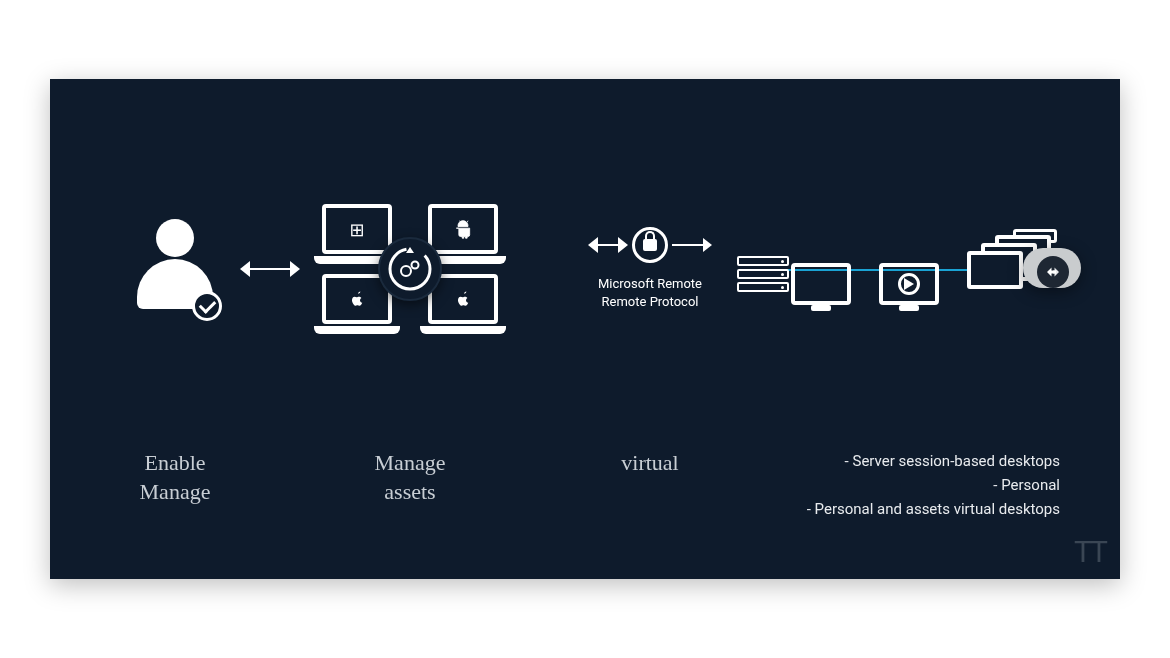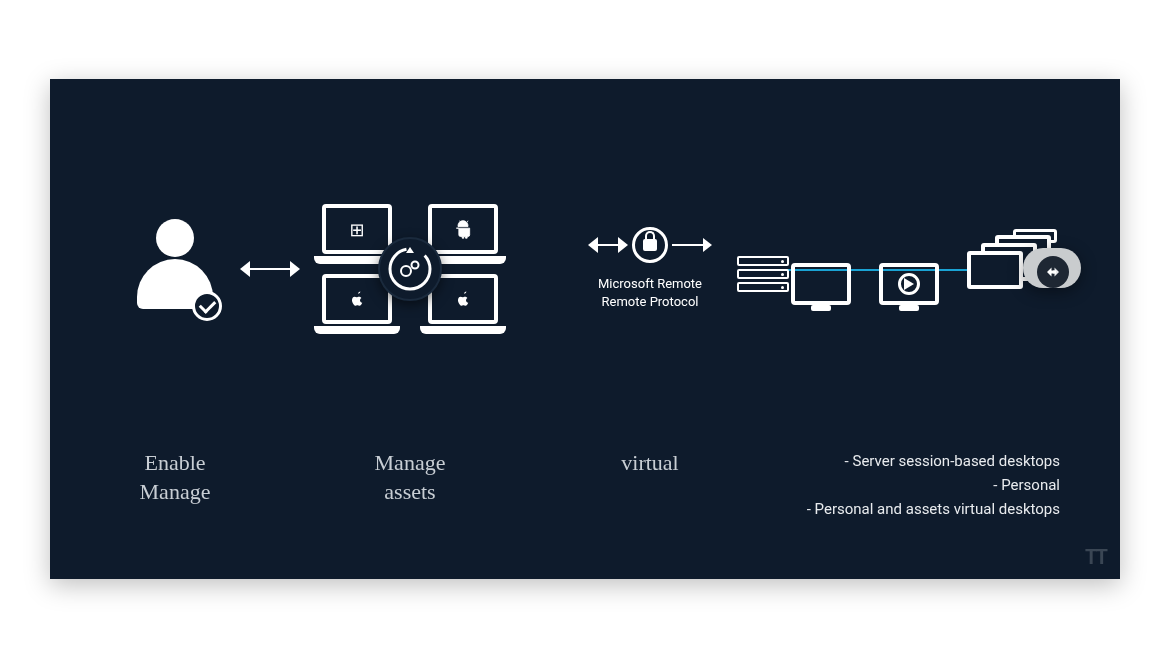--- a/index.html
+++ b/index.html
@@ -103,21 +103,21 @@
   .lbl { color:#c8ced4; font-size:22px; text-align:center; line-height:1.3; font-weight:400;font-family:Liberation Serif, serif; }
   .lbl-col-1 { width:130px; }
   .lbl-gap-1 { width:60px; }
   .lbl-col-2 { width:220px;text-align:center; }
   .lbl-gap-2 { width:60px; }
   .lbl-col-3 { width:140px; }
   .lbl-col-4 { flex:1; padding-left:40px;text-align:right; }
   .bullets { color:#e8ebee; font-size:15px; line-height:1.6; }
   .bullets div::before { content:"- "; }
 
-  .watermark { position:absolute; bottom:10px; right:14px; color:#3a4654; font-size:20px; font-weight:700; letter-spacing:-2px; }
+  .watermark { position:absolute; bottom:10px; right:14px; color:#3a4654; font-size:30px; font-weight:400; letter-spacing:-2px; }
 </style>
 </head>
 <body>
 
 <div class="slide">
 
   <div class="diagram-row">
 
     <div class="col-user">
       <div class="user-icon">

